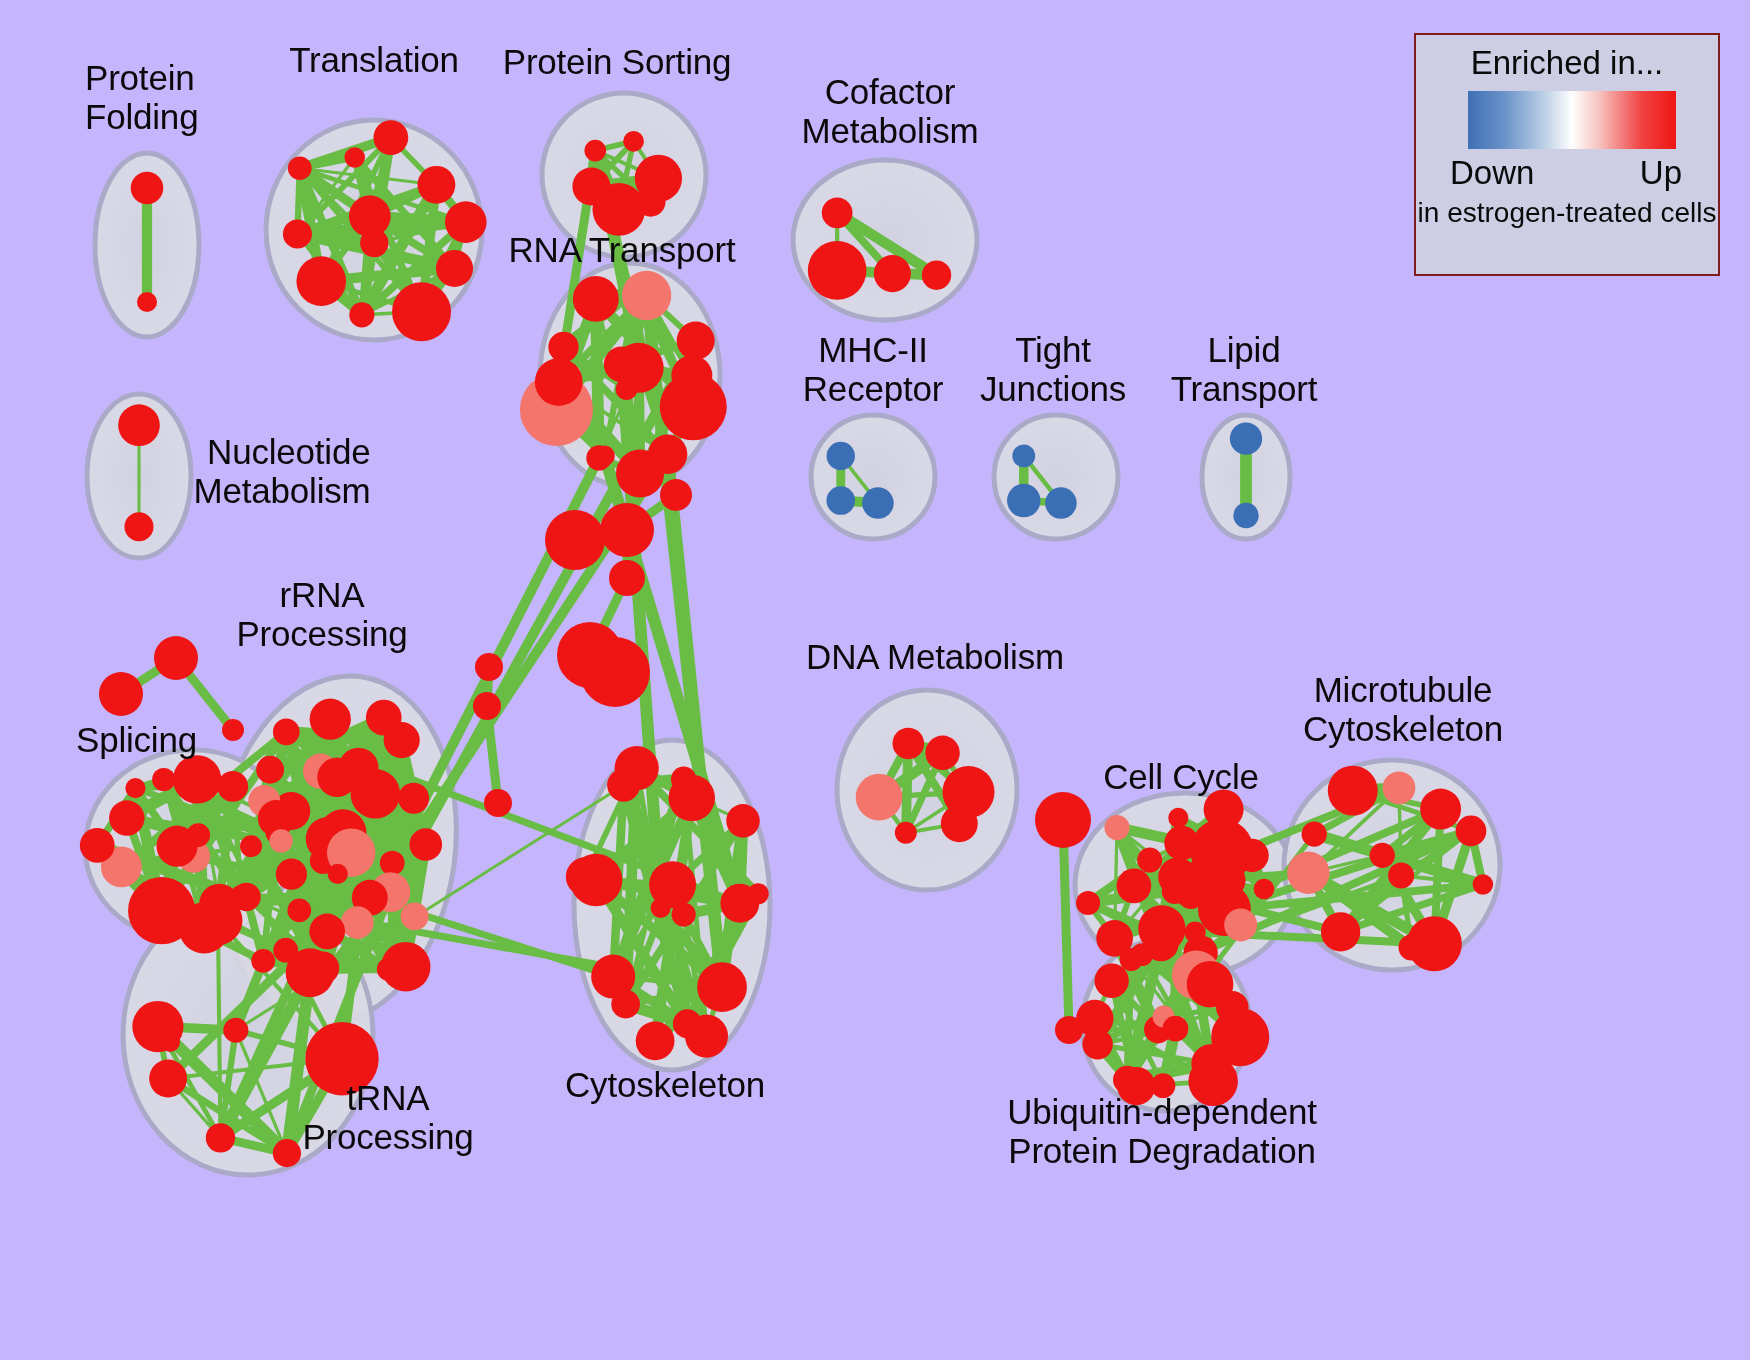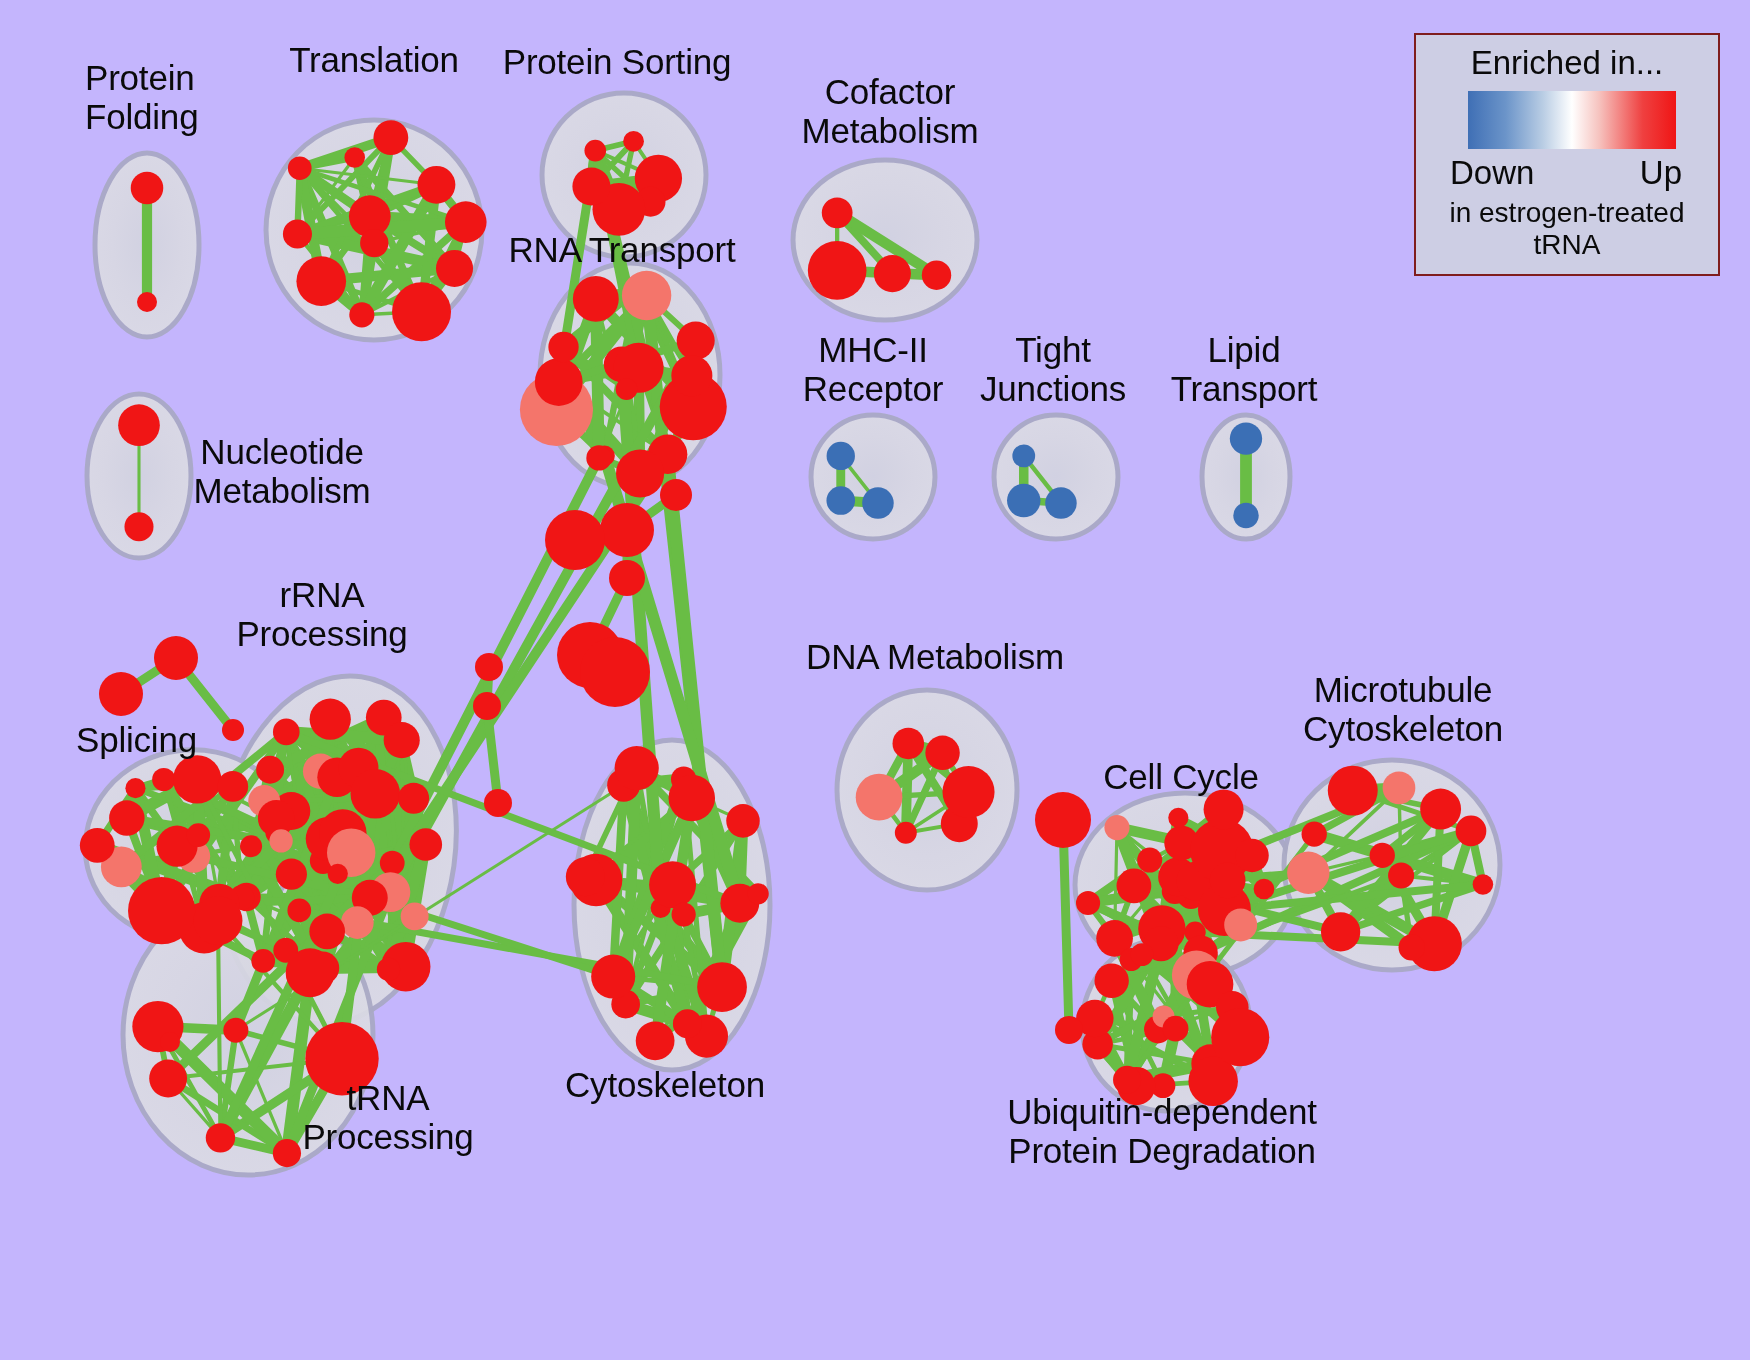--- a/index.html
+++ b/index.html
@@ -881,36 +881,36 @@
       <div class="lbl c" style="left: 617px; top: 42px;">Protein Sorting</div>
       <div class="lbl c" style="left: 622px; top: 230px;">RNA Transport</div>
       <div class="lbl c" style="left: 890px; top: 72px;">Cofactor
 Metabolism</div>
       <div class="lbl c" style="left: 873px; top: 330px;">MHC-II
 Receptor</div>
       <div class="lbl c" style="left: 1053px; top: 330px;">Tight
 Junctions</div>
       <div class="lbl c" style="left: 1244px; top: 330px;">Lipid
 Transport</div>
-      <div class="lbl c" style="left: 282px; top: 432px;">Nucleotide
+      <div class="lbl c" style="left: 282px; top: 432px; text-align: right;">Nucleotide
 Metabolism</div>
       <div class="lbl c" style="left: 322px; top: 575px;">rRNA
 Processing</div>
       <div class="lbl" style="left: 76px; top: 720px;">Splicing</div>
       <div class="lbl c" style="left: 388px; top: 1078px;">tRNA
 Processing</div>
       <div class="lbl c" style="left: 665px; top: 1065px;">Cytoskeleton</div>
       <div class="lbl c" style="left: 935px; top: 637px;">DNA Metabolism</div>
       <div class="lbl c" style="left: 1181px; top: 757px;">Cell Cycle</div>
       <div class="lbl c" style="left: 1403px; top: 670px;">Microtubule
 Cytoskeleton</div>
       <div class="lbl c" style="left: 1150px; top: 1092px; margin-left: 12px;">Ubiquitin-dependent
 Protein Degradation</div>
     </div>
 
   <div id="legend">
     <div class="ltitle">Enriched in...</div>
     <div class="bar"></div>
     <div class="down">Down</div>
     <div class="up">Up</div>
-    <div class="sub1">in estrogen-treated tRNA</div>
+    <div class="sub1">in estrogen-treated cells</div>
   </div>
 </div>
 
 </body></html>

